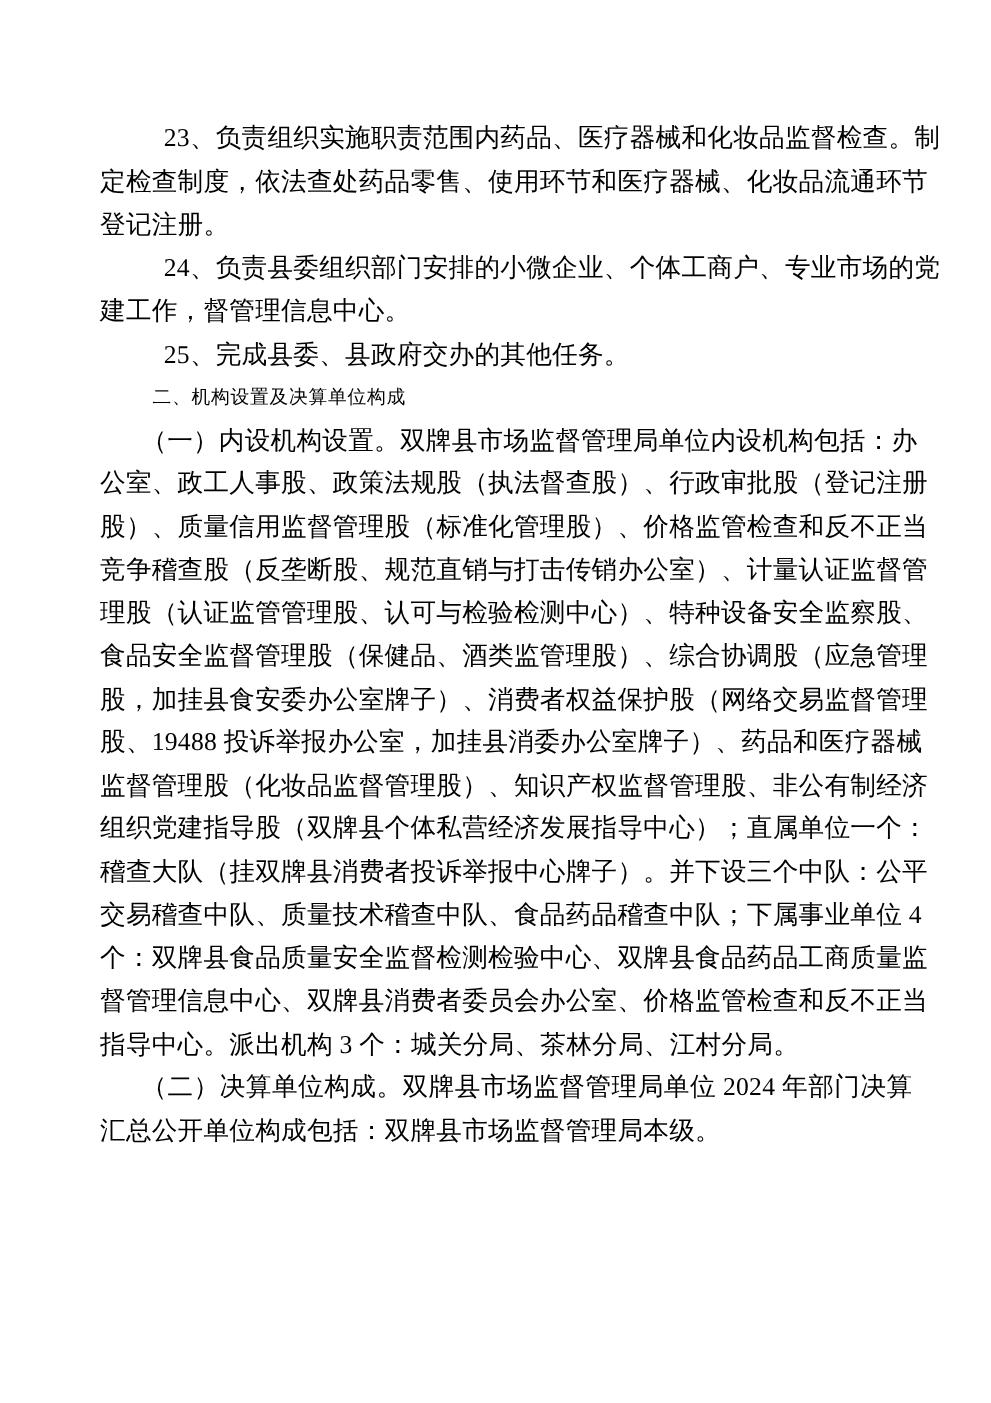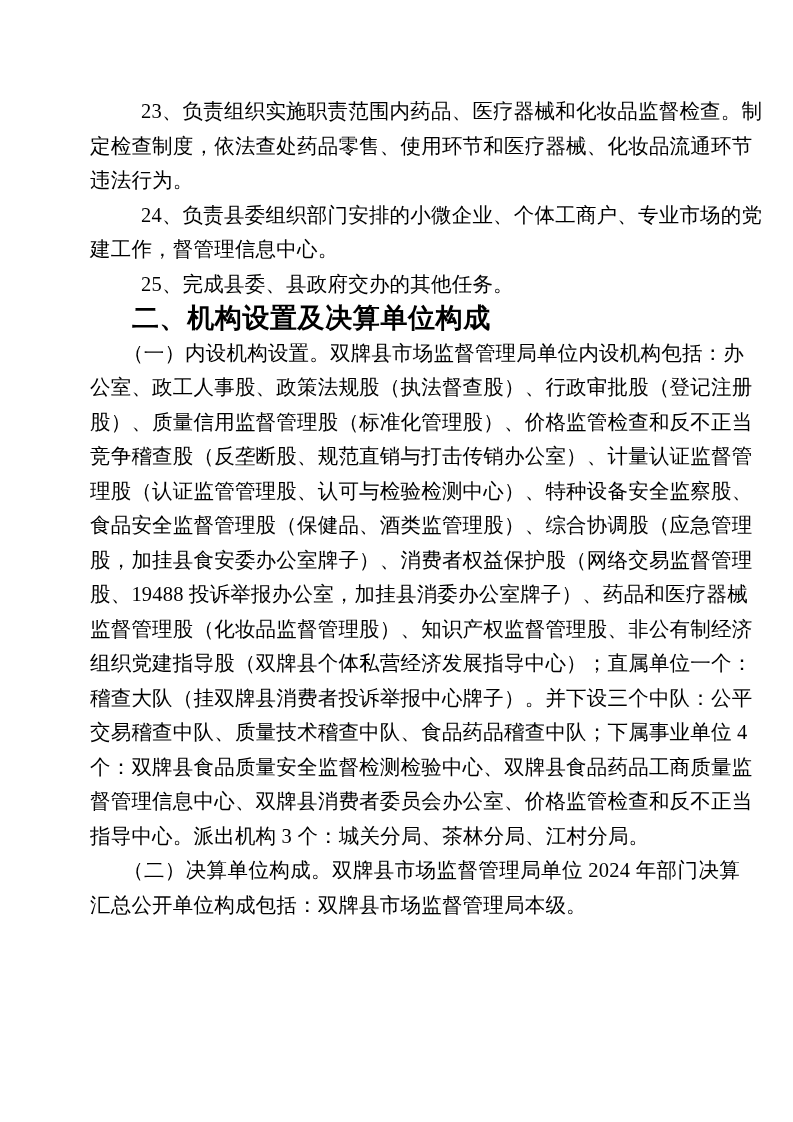--- a/index.html
+++ b/index.html
@@ -11,21 +11,21 @@
     position: relative;
     width: 793px;
     height: 1122px;
     background: #ffffff;
     overflow: hidden;
     font-family: "Liberation Serif", "DejaVu Serif", serif;
     color: #000000;
   }
   .textblock {
     position: absolute;
-    left: 90px;
+    left: 80px;
     top: 94px;
     width: 650px;
   }
   .ln {
     display: block;
     height: 34.5px;
     line-height: 34.5px;
     font-size: 20.5px;
     letter-spacing: 0.2px;
     white-space: nowrap;
@@ -35,34 +35,34 @@
   .ln.full {
     text-align: justify;
     text-align-last: justify;
   }
   
   .ind-num { padding-left: 51px; }   
   .ind-par { padding-left: 33px; }   
   .ind-hd  { padding-left: 42px; }   
   .ln.heading {
     font-family: "Liberation Sans", "DejaVu Sans", sans-serif;
-    font-weight: bold;
-    font-size: 27px;
+    font-weight: normal;
+    font-size: 15px;
     letter-spacing: 0.6px;
   }
 </style>
 </head>
 <body>
 
 <div class="page">
   <div class="textblock">
 
     <div class="ln full ind-num">23、负责组织实施职责范围内药品、医疗器械和化妆品监督检查。制</div>
     <div class="ln full">定检查制度，依法查处药品零售、使用环节和医疗器械、化妆品流通环节</div>
-    <div class="ln">违法行为。</div>
+    <div class="ln">登记注册。</div>
 
     <div class="ln full ind-num">24、负责县委组织部门安排的小微企业、个体工商户、专业市场的党</div>
     <div class="ln">建工作，督管理信息中心。</div>
 
     <div class="ln ind-num">25、完成县委、县政府交办的其他任务。</div>
 
     <div class="ln heading ind-hd">二、机构设置及决算单位构成</div>
 
     <div class="ln full ind-par">（一）内设机构设置。双牌县市场监督管理局单位内设机构包括：办</div>
     <div class="ln full">公室、政工人事股、政策法规股（执法督查股）、行政审批股（登记注册</div>

